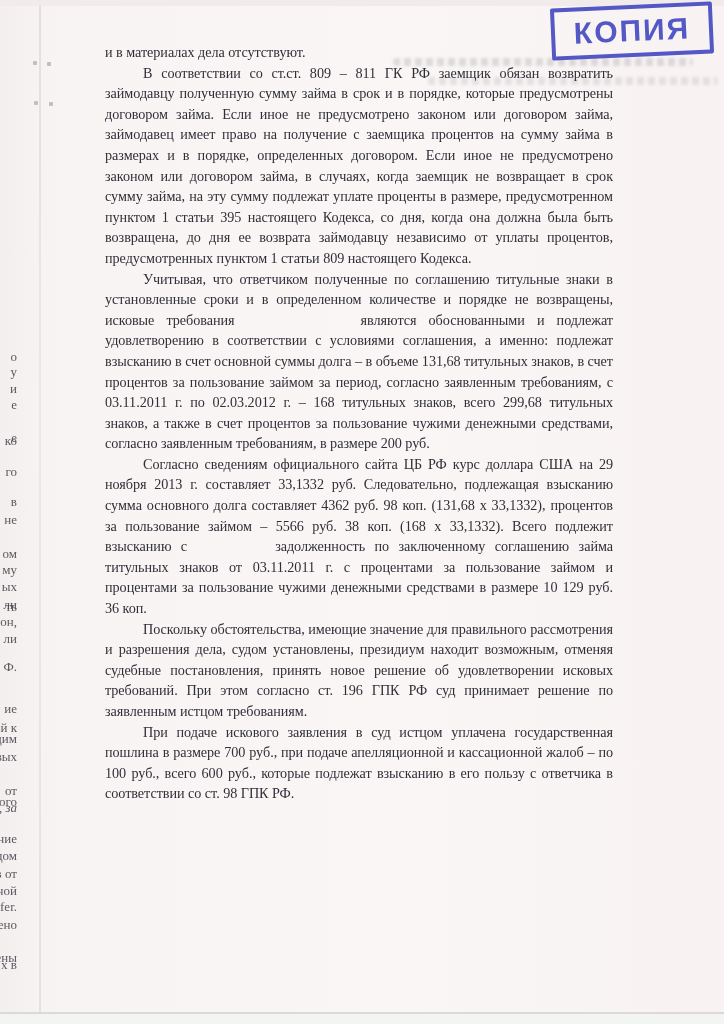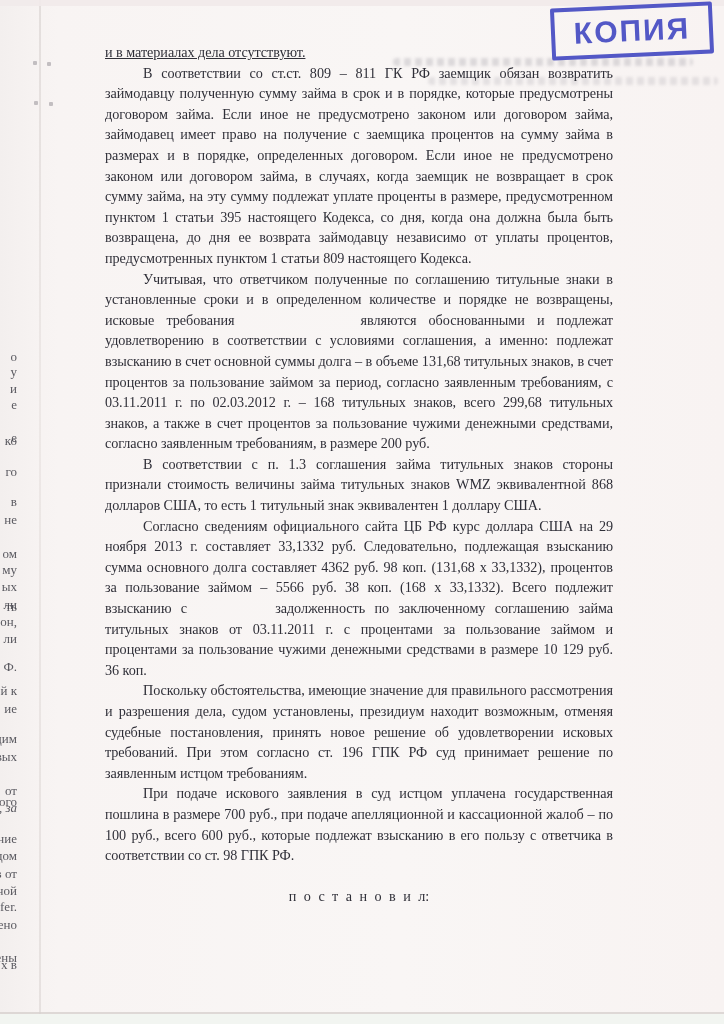--- a/index.html
+++ b/index.html
@@ -34,21 +34,21 @@
   
   .margin-fragments{position:absolute;inset:0;pointer-events:none;}
   .fragment{position:absolute;right:707px;white-space:nowrap;font-size:13px;
         line-height:15px;color:#45454d;opacity:.88;}
 
   
   .content{position:absolute;left:105px;top:42px;width:508px;
         font-size:14.2px;line-height:20.6px;color:var(--ink);
         text-align:justify;letter-spacing:-0.05px;}
   .content p{margin:0;text-indent:38px;}
-  .content p.no-indent{text-indent:0;text-decoration:underline;}
+  .content p.no-indent{text-indent:0;}
   .content p.heading{text-align:center;text-indent:0;margin:20px 0;word-spacing:4px;}
   .gap{display:inline-block;height:1px;}
   .gap-a{width:126px;} .gap-b{width:88px;}
 </style>
 </head>
 <body>
 
 <div class="scan">
   <div class="left-strip"></div>
   <div class="crease"></div>
@@ -113,21 +113,21 @@
       </div>
       <div class="fragment" style="top: 614px;">
         <span>он,</span>
       </div>
       <div class="fragment" style="top: 631px;">
         <span>ли</span>
       </div>
       <div class="fragment" style="top: 659px;">
         <span>Ф.</span>
       </div>
-      <div class="fragment" style="top: 683px;">
+      <div class="fragment" style="top: 720px;">
         <span>й к</span>
       </div>
       <div class="fragment" style="top: 701px; text-align: center;">
         <span>ие</span>
       </div>
       <div class="fragment" style="top: 731px;">
         <span>цим</span>
       </div>
       <div class="fragment" style="top: 749px;">
         <span>вых</span>
@@ -164,20 +164,18 @@
       </div>
       <div class="fragment" style="top: 950px;">
         <span>ены</span>
       </div>
     </div>
 
   <div class="content">
     <p class="no-indent">и в материалах дела отсутствуют.</p>
     <p>В соответствии со ст.ст. 809 – 811 ГК РФ заемщик обязан возвратить займодавцу полученную сумму займа в срок и в порядке, которые предусмотрены договором займа. Если иное не предусмотрено законом или договором займа, займодавец имеет право на получение с заемщика процентов на сумму займа в размерах и в порядке, определенных договором. Если иное не предусмотрено законом или договором займа, в случаях, когда заемщик не возвращает в срок сумму займа, на эту сумму подлежат уплате проценты в размере, предусмотренном пунктом 1 статьи 395 настоящего Кодекса, со дня, когда она должна была быть возвращена, до дня ее возврата займодавцу независимо от уплаты процентов, предусмотренных пунктом 1 статьи 809 настоящего Кодекса.</p>
     <p><span>Учитывая, что ответчиком полученные по соглашению титульные знаки в установленные сроки и в определенном количестве и порядке не возвращены, исковые требования</span><span class="gap gap-a"></span><span>являются обоснованными и подлежат удовлетворению в соответствии с условиями соглашения, а именно: подлежат взысканию в счет основной суммы долга – в объеме 131,68 титульных знаков, в счет процентов за пользование займом за период, согласно заявленным требованиям, с 03.11.2011 г. по 02.03.2012 г. – 168 титульных знаков, всего 299,68 титульных знаков, а также в счет процентов за пользование чужими денежными средствами, согласно заявленным требованиям, в размере 200 руб.</span></p>
-    <p>В соответствии с п. 1.3 соглашения займа титульных знаков стороны признали стоимость величины займа титульных знаков WMZ эквивалентной 868 долларов США, то есть 1 титульный знак эквивалентен 1 доллару США.</p>
     <p><span>Согласно сведениям официального сайта ЦБ РФ курс доллара США на 29 ноября 2013 г. составляет 33,1332 руб. Следовательно, подлежащая взысканию сумма основного долга составляет 4362 руб. 98 коп. (131,68 х 33,1332), процентов за пользование займом – 5566 руб. 38 коп. (168 х 33,1332). Всего подлежит взысканию с</span><span class="gap gap-b"></span><span>задолженность по заключенному соглашению займа титульных знаков от 03.11.2011 г. с процентами за пользование займом и процентами за пользование чужими денежными средствами в размере 10 129 руб. 36 коп.</span></p>
     <p>Поскольку обстоятельства, имеющие значение для правильного рассмотрения и разрешения дела, судом установлены, президиум находит возможным, отменяя судебные постановления, принять новое решение об удовлетворении исковых требований. При этом согласно ст. 196 ГПК РФ суд принимает решение по заявленным истцом требованиям.</p>
     <p>При подаче искового заявления в суд истцом уплачена государственная пошлина в размере 700 руб., при подаче апелляционной и кассационной жалоб – по 100 руб., всего 600 руб., которые подлежат взысканию в его пользу с ответчика в соответствии со ст. 98 ГПК РФ.</p>
-    <p class="heading">п о с т а н о в и л:</p>
 
   </div>
 </div>
 
 </body></html>

